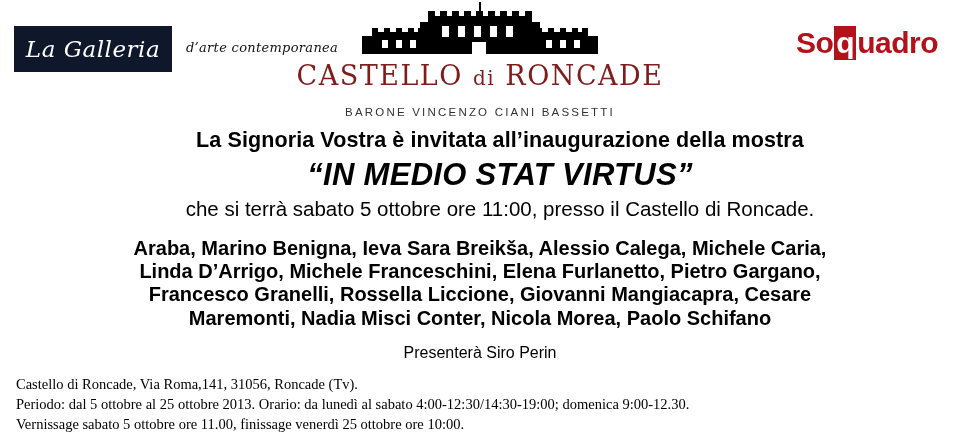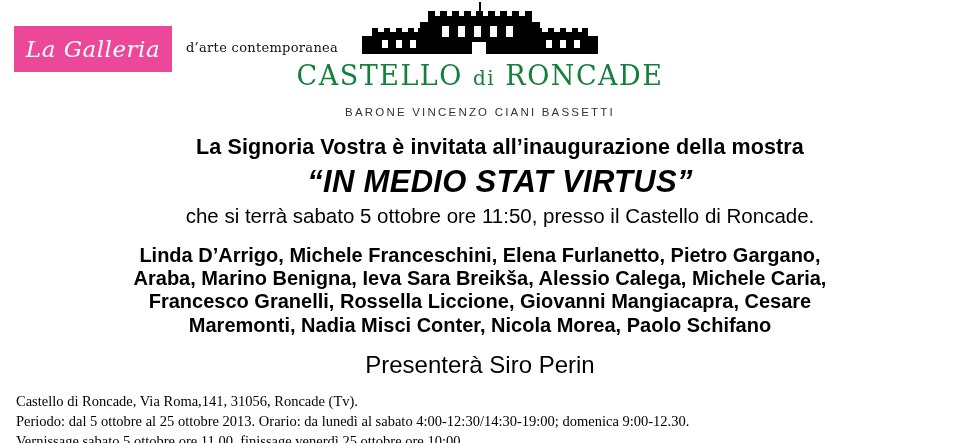--- a/index.html
+++ b/index.html
@@ -28,38 +28,39 @@
     width: 960px;
   }
 
   
   .logo-galleria {
     position: absolute;
     left: 14px;
     top: 26px;
     width: 158px;
     height: 46px;
-    background: #ec4899;
+    background: #0f172a;
     display: flex;
     align-items: center;
     justify-content: center;
   }
   .logo-galleria-text {
     font-family: "DejaVu Serif", serif;
     font-style: italic;
     font-size: 23px;
     color: #ffffff;
     letter-spacing: 0.5px;
     white-space: nowrap;
   }
   .logo-galleria-sub {
     position: absolute;
     left: 186px;
     top: 40px;
     font-family: "DejaVu Serif", serif;
+    font-style: italic;
     font-size: 13px;
     color: #111111;
     letter-spacing: 0.3px;
     white-space: nowrap;
   }
 
   
   .castle-block {
     position: absolute;
     left: 0;
@@ -69,21 +70,21 @@
   }
   .castle-mark {
     display: block;
     margin: 0 auto;
   }
   .castle-name {
     font-family: "DejaVu Serif", serif;
     font-size: 27px;
     letter-spacing: 1.5px;
     margin-top: 2px;
-    color: #15803d;
+    color: #7f1d1d;
     white-space: nowrap;
   }
   .castle-name .small {
     font-size: 20px;
   }
   .castle-sub {
     font-family: "Liberation Sans", sans-serif;
     font-size: 11.5px;
     letter-spacing: 2.2px;
     color: #333;
@@ -114,21 +115,21 @@
     display: inline-block;
     background: #b4121b;
     color: #ffffff;
     padding: 0 2px;
     margin: 0 1px;
   }
 
   
   .invite {
     text-align: center;
-    margin-top: 27px;
+    margin-top: 20px;
     padding-left: 40px;
   }
   .line-1 {
     font-size: 21.5px;
     font-weight: bold;
     letter-spacing: 0.1px;
   }
   .line-2 {
     font-size: 31px;
     font-weight: bold;
@@ -148,21 +149,21 @@
   .artists {
     margin: 16px 24px 0 24px;
     text-align: center;
     font-size: 20px;
     font-weight: bold;
     line-height: 1.16;
   }
 
   .presenter {
     text-align: center;
-    font-size: 24px;
+    font-size: 16px;
     margin-top: 14px;
   }
 
   
   .info {
     margin: 12px 0 0 16px;
     font-size: 14.5px;
     line-height: 1.38;
     text-align: left;
   }
@@ -238,31 +239,34 @@
         </g>
       </svg>
       <div class="castle-name">
         <span>CASTELLO</span>
         <span class="small">di</span>
         <span>RONCADE</span>
       </div>
       <div class="castle-sub">BARONE VINCENZO CIANI BASSETTI</div>
     </div>
 
+    <div class="logo-soq">
+      <span>So</span><span class="q-box">q</span><span>uadro</span>
+    </div>
   </div>
 
   <div class="invite">
     <div class="line-1">La Signoria Vostra è invitata all’inaugurazione della mostra</div>
     <div class="line-2">“IN MEDIO STAT VIRTUS”</div>
-    <div class="line-3">che si terrà sabato 5 ottobre ore 11:50, presso il Castello di Roncade.</div>
+    <div class="line-3">che si terrà sabato 5 ottobre ore 11:00, presso il Castello di Roncade.</div>
   </div>
 
   <div class="artists">
+    <div>Araba, Marino Benigna, Ieva Sara Breikša, Alessio Calega, Michele Caria,</div>
     <div>Linda D’Arrigo, Michele Franceschini, Elena Furlanetto, Pietro Gargano,</div>
-    <div>Araba, Marino Benigna, Ieva Sara Breikša, Alessio Calega, Michele Caria,</div>
     <div>Francesco Granelli, Rossella Liccione, Giovanni Mangiacapra, Cesare</div>
     <div>Maremonti, Nadia Misci Conter, Nicola Morea,  Paolo Schifano</div>
   </div>
 
   <div class="presenter">Presenterà Siro Perin</div>
 
   <div class="info">
     <div>Castello di Roncade, Via Roma,141, 31056, Roncade (Tv).</div>
     <div>Periodo: dal 5 ottobre al 25 ottobre 2013. Orario: da lunedì al sabato 4:00-12:30/14:30-19:00; domenica 9:00-12.30.</div>
     <div>Vernissage sabato 5 ottobre ore 11.00, finissage venerdì 25 ottobre ore 10:00.</div>

